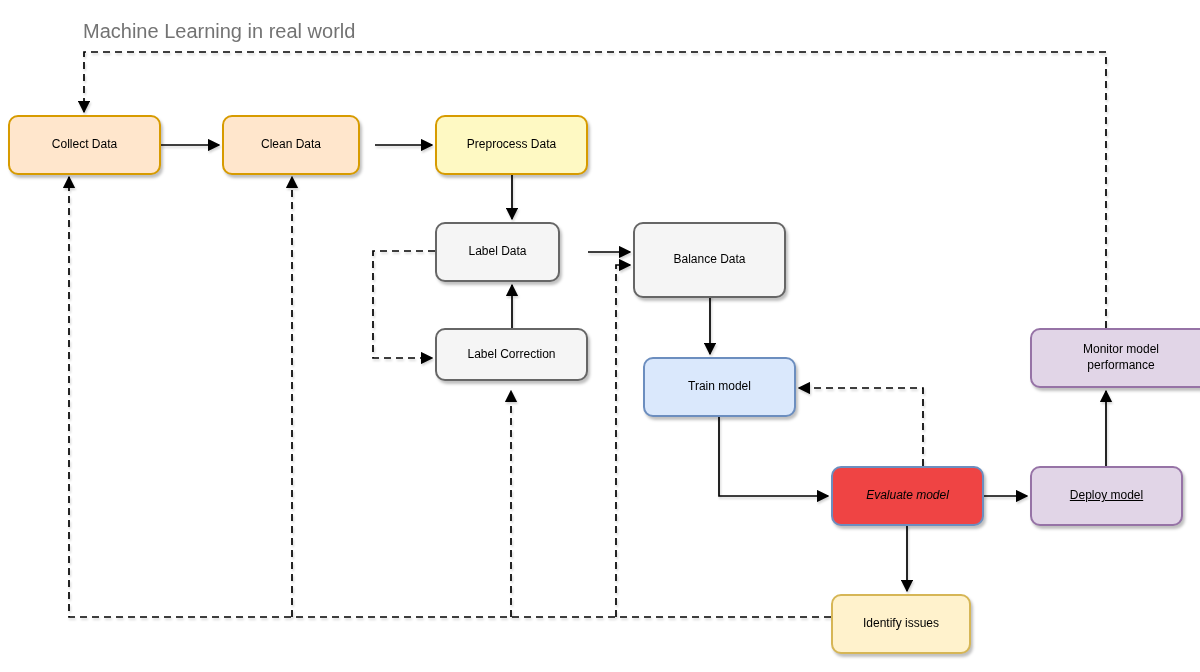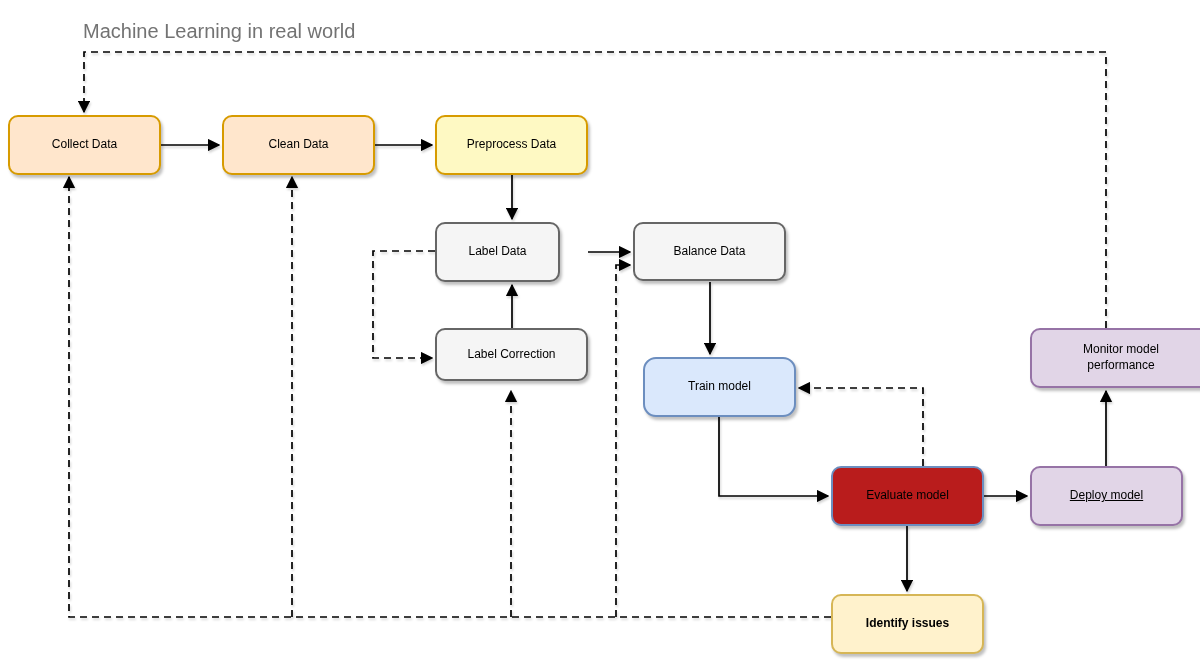--- a/index.html
+++ b/index.html
@@ -75,44 +75,44 @@
         <polyline points="616,617 616,265 630,265" fill="none" stroke="#000000" stroke-width="1.7" stroke-dasharray="7 5" marker-end="url(#arrowhead)"></polyline>
         <polyline points="511,617 511,391" fill="none" stroke="#000000" stroke-width="1.7" stroke-dasharray="7 5" marker-end="url(#arrowhead)"></polyline>
         <polyline points="292,617 292,177" fill="none" stroke="#000000" stroke-width="1.7" stroke-dasharray="7 5" marker-end="url(#arrowhead)"></polyline>
       </g>
   </svg>
 
   <div>
       <div class="node" style="left: 8px; top: 115px; width: 153px; height: 60px; background: rgb(255, 230, 204); border-color: rgb(215, 155, 0);">
         <span>Collect Data</span>
       </div>
-      <div class="node" style="left: 222px; top: 115px; width: 153px; height: 60px; background: rgb(255, 230, 204); border-color: rgb(215, 155, 0);">
+      <div class="node" style="left: 222px; top: 115px; width: 138px; height: 60px; background: rgb(255, 230, 204); border-color: rgb(215, 155, 0);">
         <span>Clean Data</span>
       </div>
       <div class="node" style="left: 435px; top: 115px; width: 153px; height: 60px; background: #fef9c3; border-color: rgb(215, 155, 0);">
         <span>Preprocess Data</span>
       </div>
       <div class="node" style="left: 435px; top: 222px; width: 125px; height: 60px; background: rgb(245, 245, 245); border-color: rgb(102, 102, 102);">
         <span>Label Data</span>
       </div>
-      <div class="node" style="left: 633px; top: 222px; width: 153px; height: 59px; background: rgb(245, 245, 245); border-color: rgb(102, 102, 102);">
+      <div class="node" style="left: 633px; top: 222px; width: 153px; height: 76px; background: rgb(245, 245, 245); border-color: rgb(102, 102, 102);">
         <span>Balance Data</span>
       </div>
       <div class="node" style="left: 435px; top: 328px; width: 153px; height: 53px; background: rgb(245, 245, 245); border-color: rgb(102, 102, 102);">
         <span>Label Correction</span>
       </div>
-      <div class="node" style="left: 643px; top: 357px; width: 153px; height: 60px; background: rgb(218, 232, 252); border-color: rgb(108, 142, 191); border-radius: 13px;">
+      <div class="node" style="left: 643px; top: 357px; width: 153px; height: 60px; background: rgb(218, 232, 252); border-color: rgb(108, 142, 191);">
         <span>Train model</span>
       </div>
-      <div class="node" style="left: 831px; top: 466px; width: 153px; height: 60px; background: #b91c1c; border-color: rgb(108, 142, 191);">
+      <div class="node" style="left: 831px; top: 466px; width: 153px; height: 60px; background: #ef4444; border-color: rgb(108, 142, 191); font-style: italic;">
         <span>Evaluate model</span>
       </div>
       <div class="node" style="left: 1030px; top: 466px; width: 153px; height: 60px; background: rgb(225, 213, 231); border-color: rgb(150, 115, 166); text-decoration: underline;">
         <span>Deploy model</span>
       </div>
       <div class="node" style="left: 1030px; top: 328px; width: 182px; height: 60px; background: rgb(225, 213, 231); border-color: rgb(150, 115, 166); align-items: center;">
         <span>Monitor model performance</span>
       </div>
-      <div class="node" style="left: 831px; top: 594px; width: 153px; height: 60px; background: rgb(255, 242, 204); border-color: rgb(214, 182, 86); font-weight: bold;">
+      <div class="node" style="left: 831px; top: 594px; width: 140px; height: 60px; background: rgb(255, 242, 204); border-color: rgb(214, 182, 86);">
         <span>Identify issues</span>
       </div>
     </div>
 </div>
 
 </body></html>

